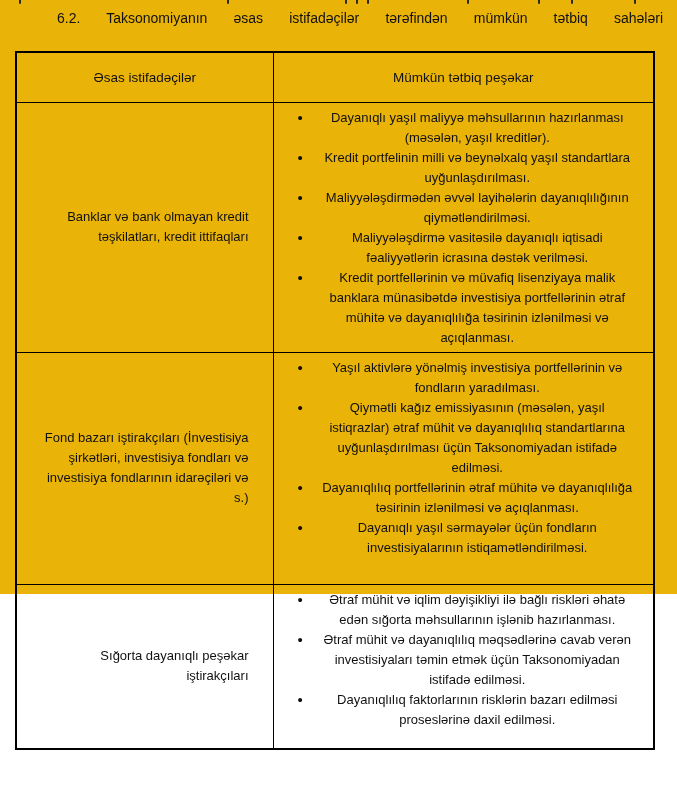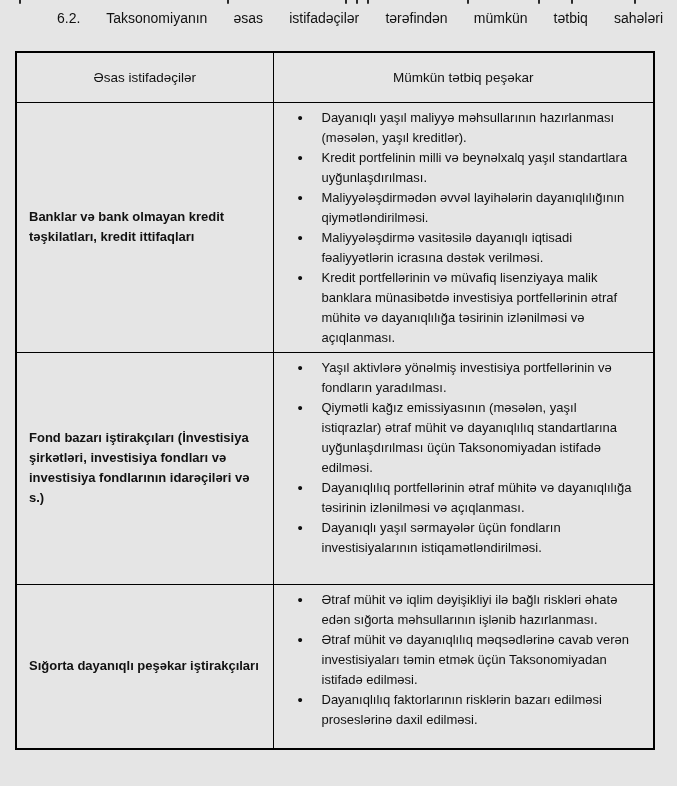--- a/index.html
+++ b/index.html
@@ -10,22 +10,22 @@
   body {
     width: 677px;
     height: 786px;
     overflow: hidden;
     font-family: "Liberation Sans", "DejaVu Sans", sans-serif;
     color: #111111;
     position: relative;
   }
   .page {
     width: 677px;
-    height: 786px;
-    background: #e5e5e5;
+    height: 594px;
+    background: #eab308;
   }
   
   .clipped-line {
     position: relative;
     height: 5px;
     margin: 0 14px 0 15px;
     overflow: hidden;
   }
   .clipped-line span {
     position: absolute;
@@ -68,29 +68,30 @@
     font-weight: normal;
     text-align: center;
     vertical-align: middle;
     padding: 0 6px;
   }
   .row-1 { height: 245px; }
   .row-2 { height: 232px; }
   .row-3 { height: 165px; }
   .user-cell {
     font-size: 13px;
-    font-weight: bold;
+    font-weight: normal;
     line-height: 20px;
-    text-align: left;
+    text-align: right;
     vertical-align: middle;
-    padding: 4px 12px;
+    padding: 4px 24px;
   }
   .apps-cell {
     vertical-align: top;
     padding: 5px 20px 4px 0;
+    text-align: center;
   }
   .bullets {
     margin: 0;
     padding: 0 0 0 24px;
     list-style: none;
   }
   .bullets li {
     position: relative;
     padding-left: 24px;
     font-size: 13px;

